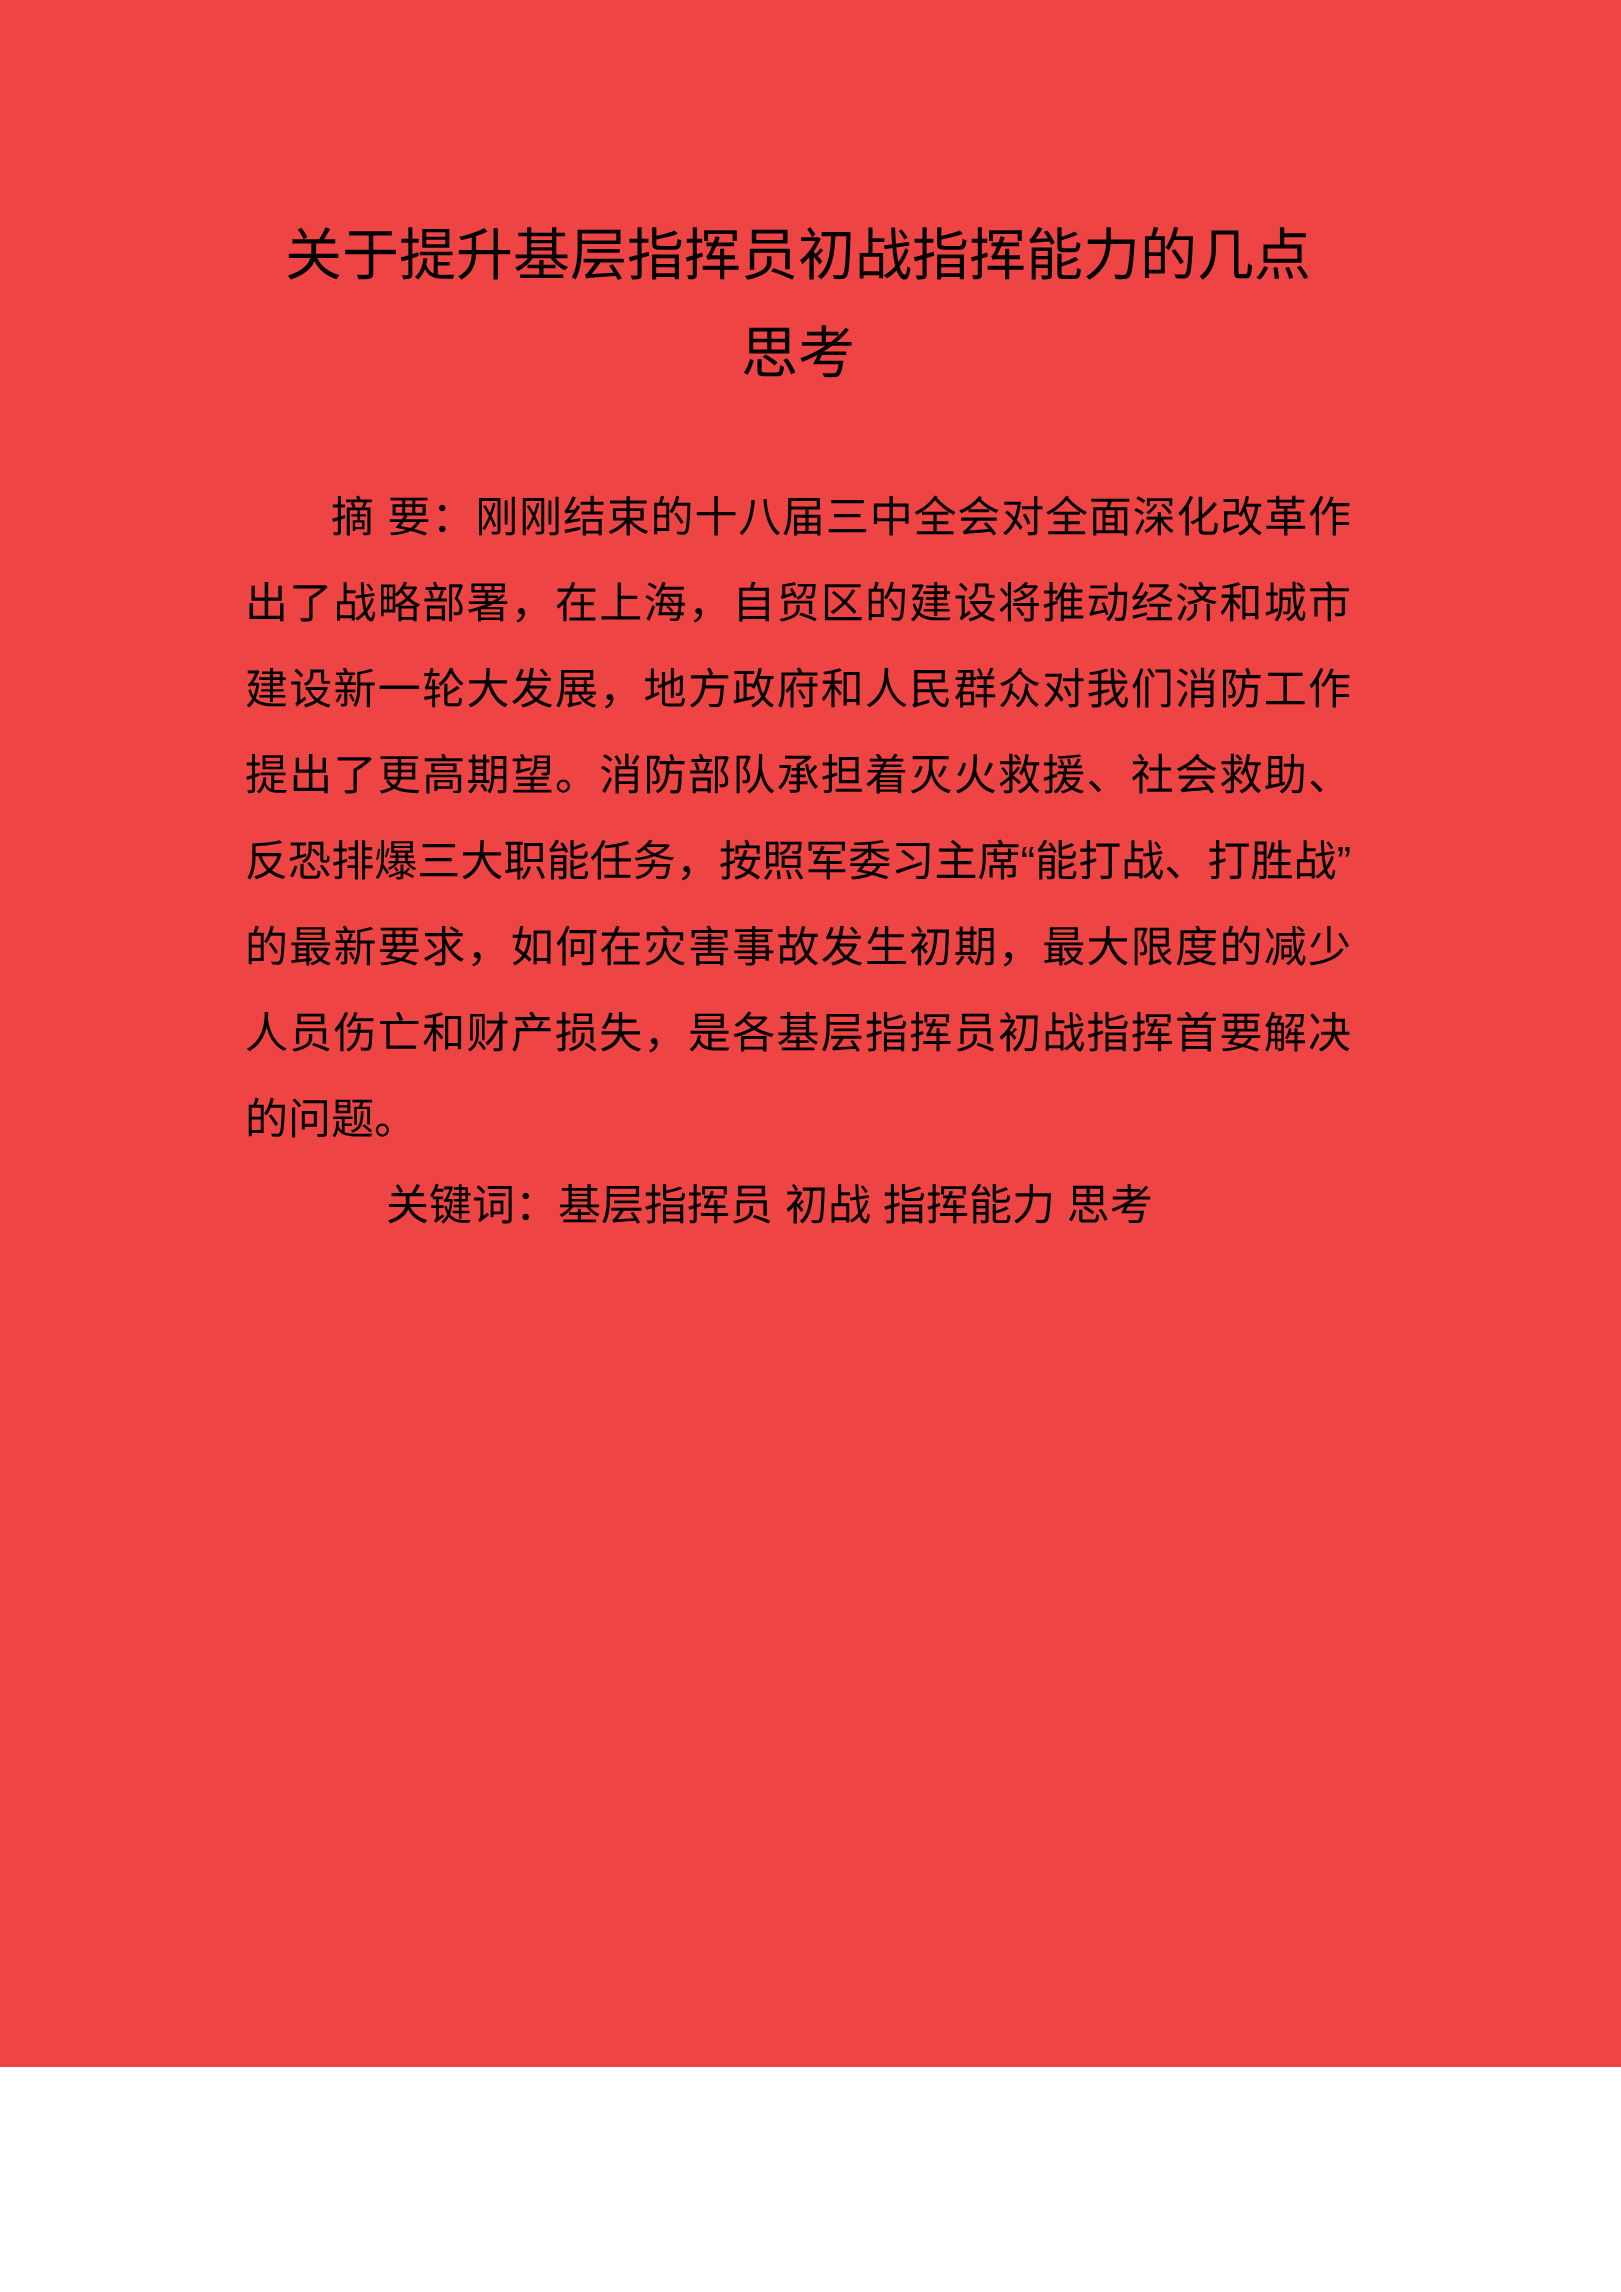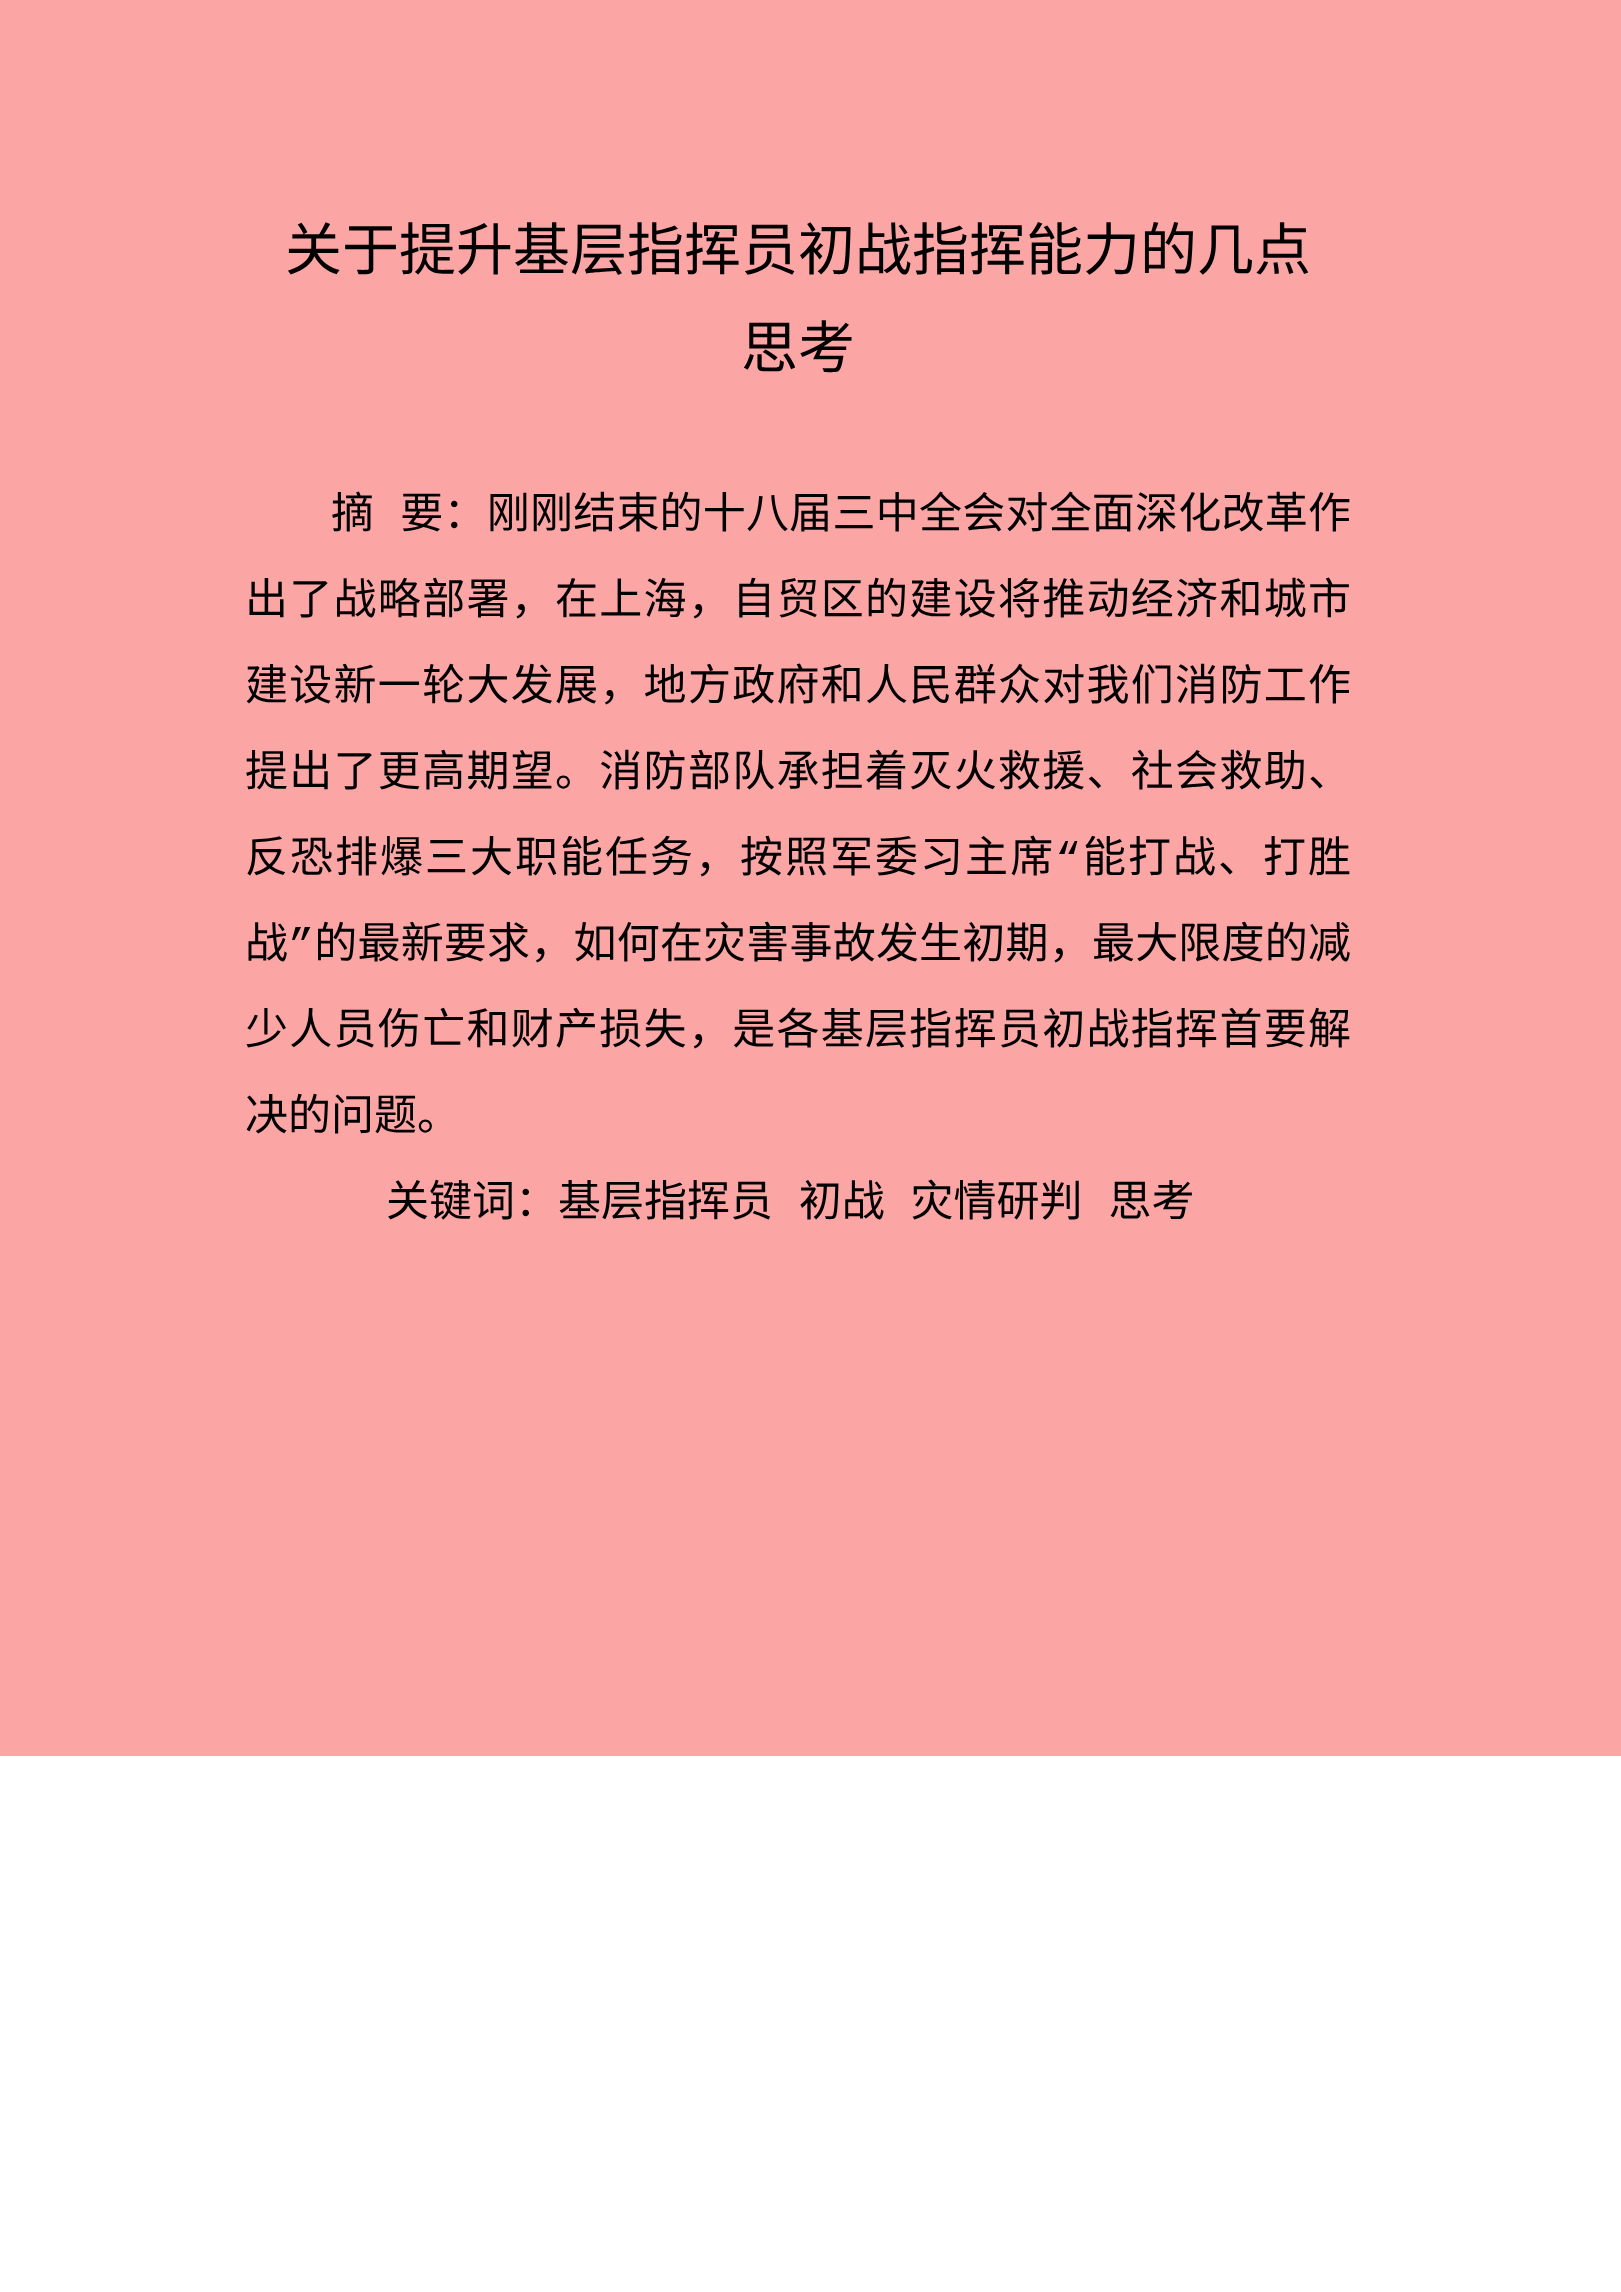--- a/index.html
+++ b/index.html
@@ -3,24 +3,24 @@
 <meta charset="utf-8">
 <style>
   html, body {
     margin: 0;
     padding: 0;
     background: #ffffff;
   }
   .page {
     position: relative;
     width: 1621px;
-    height: 1756px;
-    background: #fca5a5;
+    height: 2067px;
+    background: #ef4444;
     color: #000000;
-    font-family: Liberation Mono, monospace;
+    font-family: Liberation Sans, sans-serif;
     overflow: hidden;
     box-sizing: border-box;
   }
   .content {
     margin-left: 245px;
     width: 1106px;
   }
   .doc-title {
     margin: 0 auto;
     padding-top: 206px;
@@ -52,16 +52,16 @@
     text-indent: 141px;
   }
 </style>
 </head>
 <body>
 
 <div class="page">
   <div class="content">
     <h1 class="doc-title">关于提升基层指挥员初战指挥能力的几点思考</h1>
     <p class="abstract">摘 要：刚刚结束的十八届三中全会对全面深化改革作出了战略部署，在上海，自贸区的建设将推动经济和城市建设新一轮大发展，地方政府和人民群众对我们消防工作提出了更高期望。消防部队承担着灭火救援、社会救助、反恐排爆三大职能任务，按照军委习主席“能打战、打胜战”的最新要求，如何在灾害事故发生初期，最大限度的减少人员伤亡和财产损失，是各基层指挥员初战指挥首要解决的问题。</p>
-    <p class="keywords">关键词：基层指挥员 初战 灾情研判 思考</p>
+    <p class="keywords">关键词：基层指挥员 初战 指挥能力 思考</p>
   </div>
 </div>
 
 
 </body></html>

